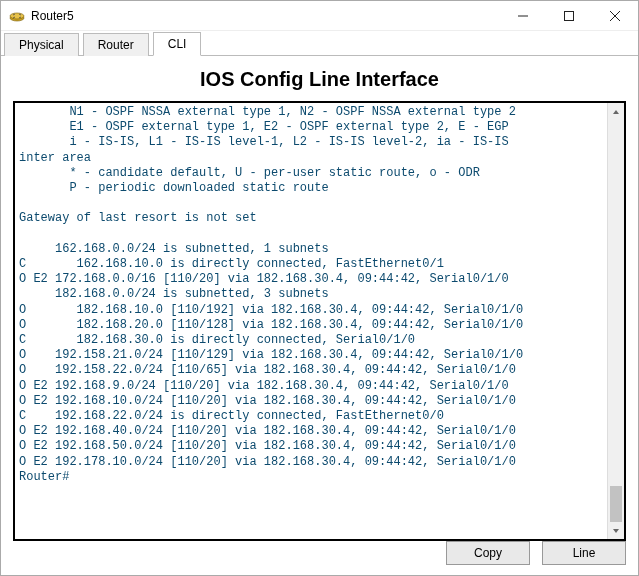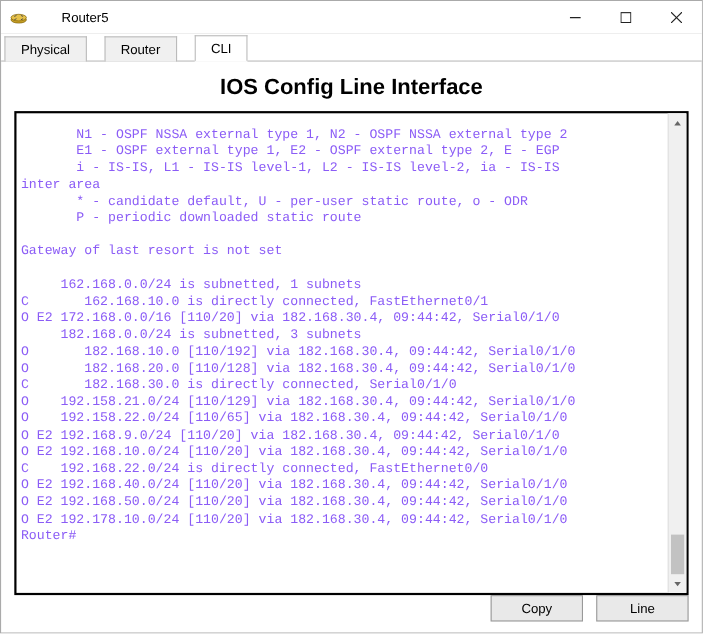--- a/index.html
+++ b/index.html
@@ -18,21 +18,20 @@
     flex-direction: column;
     background: #fff;
   }
   .titlebar {
     height: 30px;
     display: flex;
     align-items: center;
     padding: 0 0 0 8px;
     background: #fff;
     border-bottom: 1px solid #eee;
-    gap: 25px;
   }
   .titlebar .app-icon {
     width: 16px; height: 16px;
     margin-right: 6px;
     display: inline-flex;
     align-items: center; justify-content: center;
   }
   .titlebar .title {
     flex: 1;
     font-size: 12px;
@@ -55,21 +54,21 @@
     align-items: flex-end;
     height: 25px;
     border-bottom: 1px solid #bbb;
     padding-left: 3px;
     background: #fff;
   }
   .tab {
     padding: 4px 14px;
     border: 1px solid #bbb;
     border-bottom: none;
-    margin-right: 16px;
+    margin-right: 4px;
     margin-bottom: -1px;
     background: #f0f0f0;
     font-size: 12px;
     position: relative;
   }
   .tab.active {
     background: #fff;
     border-bottom: 1px solid #fff;
     z-index: 2;
   }
@@ -90,27 +89,27 @@
   }
   .terminal-wrap {
     flex: 1;
     border: 2px solid #000;
     background: #fff;
     display: flex;
     overflow: hidden;
   }
   .terminal {
     flex: 1;
-    padding: 12px 4px;
+    padding: 2px 4px;
     font-family: "Courier New", monospace;
     font-size: 12px;
     line-height: 15.2px;
     white-space: pre;
     overflow: hidden;
-    color: #8b5cf6;
+    color: #0c4a6e;
     border-radius: 14px;
   }
   .scrollbar {
     width: 17px;
     background: #f0f0f0;
     display: flex;
     flex-direction: column;
     border-left: 1px solid #ddd;
   }
   .sb-btn {

